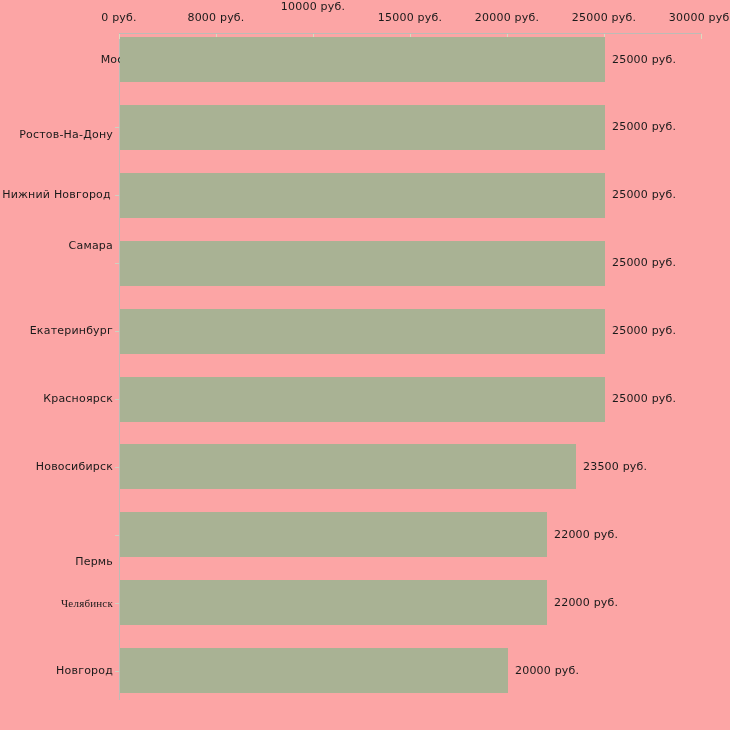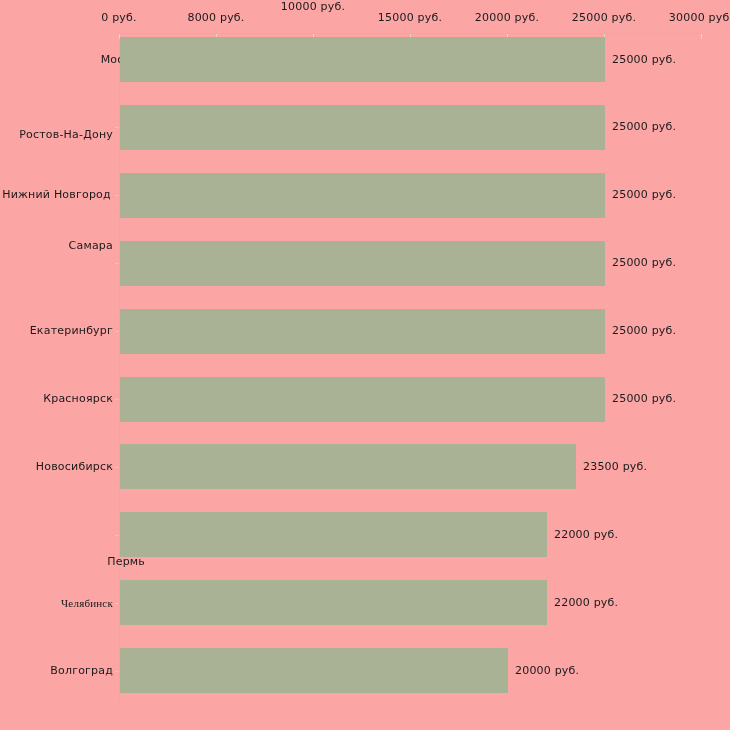--- a/index.html
+++ b/index.html
@@ -102,24 +102,24 @@
     <div class="value-label" style="left: 612px; top: 323px;">25000 руб.</div>
     <div class="y-tick-mark" style="left: 115px; top: 399px; background: rgb(207, 209, 192);"></div>
     <div class="cat-label" style="top: 391px;">Красноярск</div>
     <div class="bar" style="left: 120px; top: 377px; width: 485px; background: rgb(169, 178, 148);"></div>
     <div class="value-label" style="left: 612px; top: 391px;">25000 руб.</div>
     <div class="y-tick-mark" style="left: 115px; top: 467px; background: rgb(207, 209, 192);"></div>
     <div class="cat-label" style="top: 459px;">Новосибирск</div>
     <div class="bar" style="left: 120px; top: 444px; width: 456px; background: rgb(169, 178, 148);"></div>
     <div class="value-label" style="left: 583px; top: 459px;">23500 руб.</div>
     <div class="y-tick-mark" style="left: 115px; top: 535px; background: rgb(207, 209, 192);"></div>
-    <div class="cat-label" style="top: 554px; margin-left: 32px;">Пермь</div>
+    <div class="cat-label" style="top: 554px;">Пермь</div>
     <div class="bar" style="left: 120px; top: 512px; width: 427px; background: rgb(169, 178, 148);"></div>
     <div class="value-label" style="left: 554px; top: 527px;">22000 руб.</div>
     <div class="y-tick-mark" style="left: 115px; top: 603px; background: rgb(207, 209, 192);"></div>
     <div class="cat-label" style="top: 595px; font-family: Liberation Serif, serif;">Челябинск</div>
     <div class="bar" style="left: 120px; top: 580px; width: 427px; background: rgb(169, 178, 148);"></div>
     <div class="value-label" style="left: 554px; top: 595px;">22000 руб.</div>
     <div class="y-tick-mark" style="left: 115px; top: 671px; background: rgb(207, 209, 192);"></div>
-    <div class="cat-label" style="top: 663px;">Волгоград</div>
+    <div class="cat-label" style="top: 663px;">Новгород</div>
     <div class="bar" style="left: 120px; top: 648px; width: 388px; background: rgb(169, 178, 148);"></div>
     <div class="value-label" style="left: 515px; top: 663px;">20000 руб.</div>
   </div>
 
 </body></html>

